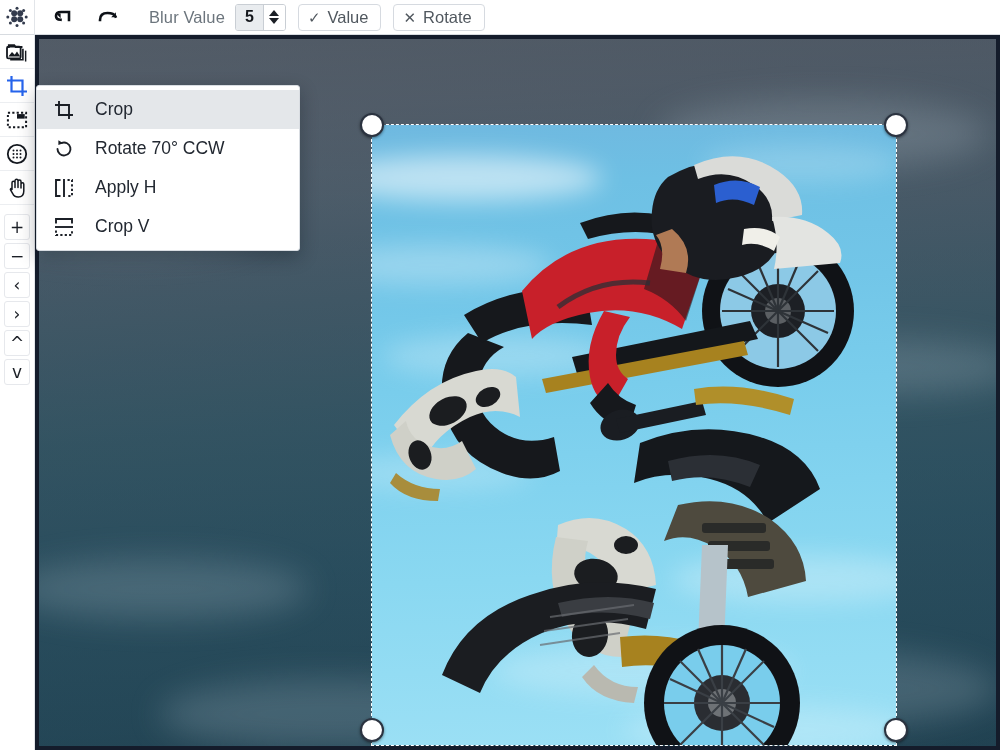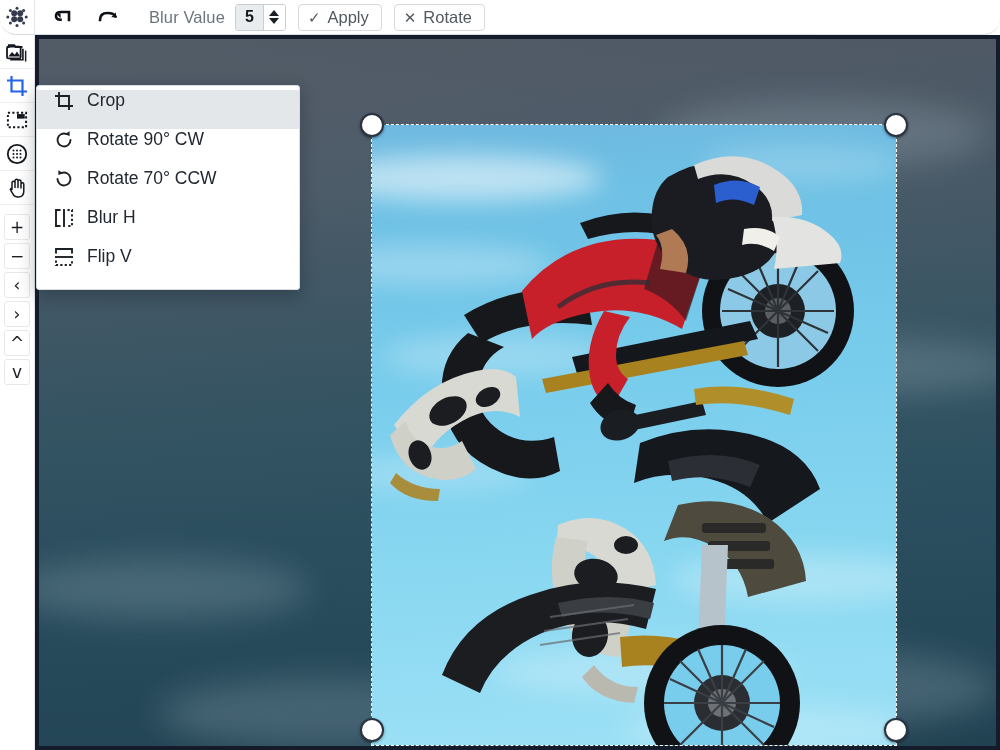--- a/index.html
+++ b/index.html
@@ -19,21 +19,20 @@
   
   .toolbar {
     position: absolute;
     left: 0; top: 0;
     width: 1000px; height: 35px;
     background: #ffffff;
     border-bottom: 1px solid #d7dbe0;
     display: flex;
     align-items: center;
     z-index: 40;
-    border-radius: 16px;
   }
   .logo-cell {
     width: 35px; height: 35px;
     display: flex; align-items: center; justify-content: center;
     border-right: 1px solid #e2e5e9;
     flex: 0 0 35px;
   }
   .tb-btn {
     height: 27px;
     min-width: 30px;
@@ -217,21 +216,22 @@
     width: 264px;
     background: #ffffff;
     border: 1px solid #d9dde2;
     border-radius: 3px;
     box-shadow: 0 6px 18px rgba(10,16,28,.30);
     padding: 4px 0;
     z-index: 60;
   }
   .menu-item {
     display: flex;
-    gap: 12px;
+    align-items: center;
+    gap: 20px;
     height: 39px;
     padding: 0 16px;
     font-size: 17.5px;
     color: #222831;
     cursor: pointer;
   }
   .menu-item.sel { background: #e4e7ea; }
   .mi-icon {
     width: 22px; height: 22px;
     display: flex; align-items: center; justify-content: center;
@@ -284,21 +284,21 @@
     <div class="spin-wrap">
       <div class="spin-val">5</div>
       <div class="spin-arrows">
         <div class="ar-up"></div>
         <div class="ar-dn"></div>
       </div>
     </div>
 
     <button class="act-btn">
       <span class="gl">✓</span>
-      <span>Apply</span>
+      <span>Value</span>
     </button>
 
     <button class="act-btn">
       <span class="gl">✕</span>
       <span>Rotate</span>
     </button>
   </div>
 
   <div class="rail">
 
@@ -530,56 +530,47 @@
     <div class="menu-item sel">
       <span class="mi-icon">
         <svg width="20" height="20" viewBox="0 0 20 20">
           <path d="M5 1 L5 15 L19 15" fill="none" stroke="#1b1f26" stroke-width="1.9"></path>
           <path d="M1 5 L15 5 L15 19" fill="none" stroke="#1b1f26" stroke-width="1.9"></path>
         </svg>
       </span>
       <span>Crop</span>
     </div>
 
-    <div class="menu-item">
-      <span class="mi-icon">
-        <svg width="20" height="20" viewBox="0 0 20 20">
-          <path d="M16.5 10 a6.5 6.5 0 1 1 -4.2 -6.1" fill="none" stroke="#1b1f26" stroke-width="1.9" stroke-linecap="round"></path>
-          <path d="M15.6 1.2 L15.6 6.0 L10.8 4.3 Z" fill="#1b1f26"></path>
-        </svg>
-      </span>
-      <span>Rotate 90° CW</span>
-    </div>
 
     <div class="menu-item">
       <span class="mi-icon">
         <svg width="20" height="20" viewBox="0 0 20 20">
           <path d="M3.5 10 a6.5 6.5 0 1 0 4.2 -6.1" fill="none" stroke="#1b1f26" stroke-width="1.9" stroke-linecap="round"></path>
           <path d="M4.4 1.2 L4.4 6.0 L9.2 4.3 Z" fill="#1b1f26"></path>
         </svg>
       </span>
       <span>Rotate 70° CCW</span>
     </div>
 
     <div class="menu-item">
       <span class="mi-icon">
         <svg width="20" height="20" viewBox="0 0 20 20">
           <path d="M6.5 2 L2 2 L2 18 L6.5 18" fill="none" stroke="#1b1f26" stroke-width="1.9"></path>
           <line x1="10" y1="1" x2="10" y2="19" stroke="#1b1f26" stroke-width="1.9"></line>
           <path d="M13.5 2 L18 2 L18 18 L13.5 18" fill="none" stroke="#1b1f26" stroke-width="1.9" stroke-dasharray="2.2 2.2"></path>
         </svg>
       </span>
-      <span>Blur H</span>
+      <span>Apply H</span>
     </div>
 
     <div class="menu-item">
       <span class="mi-icon">
         <svg width="20" height="20" viewBox="0 0 20 20">
           <path d="M2 6.5 L2 2 L18 2 L18 6.5" fill="none" stroke="#1b1f26" stroke-width="1.9"></path>
           <line x1="1" y1="10" x2="19" y2="10" stroke="#1b1f26" stroke-width="1.9"></line>
           <path d="M2 13.5 L2 18 L18 18 L18 13.5" fill="none" stroke="#1b1f26" stroke-width="1.9" stroke-dasharray="2.2 2.2"></path>
         </svg>
       </span>
-      <span>Flip V</span>
+      <span>Crop V</span>
     </div>
   </div>
 
 </div>
 
 </body></html>

